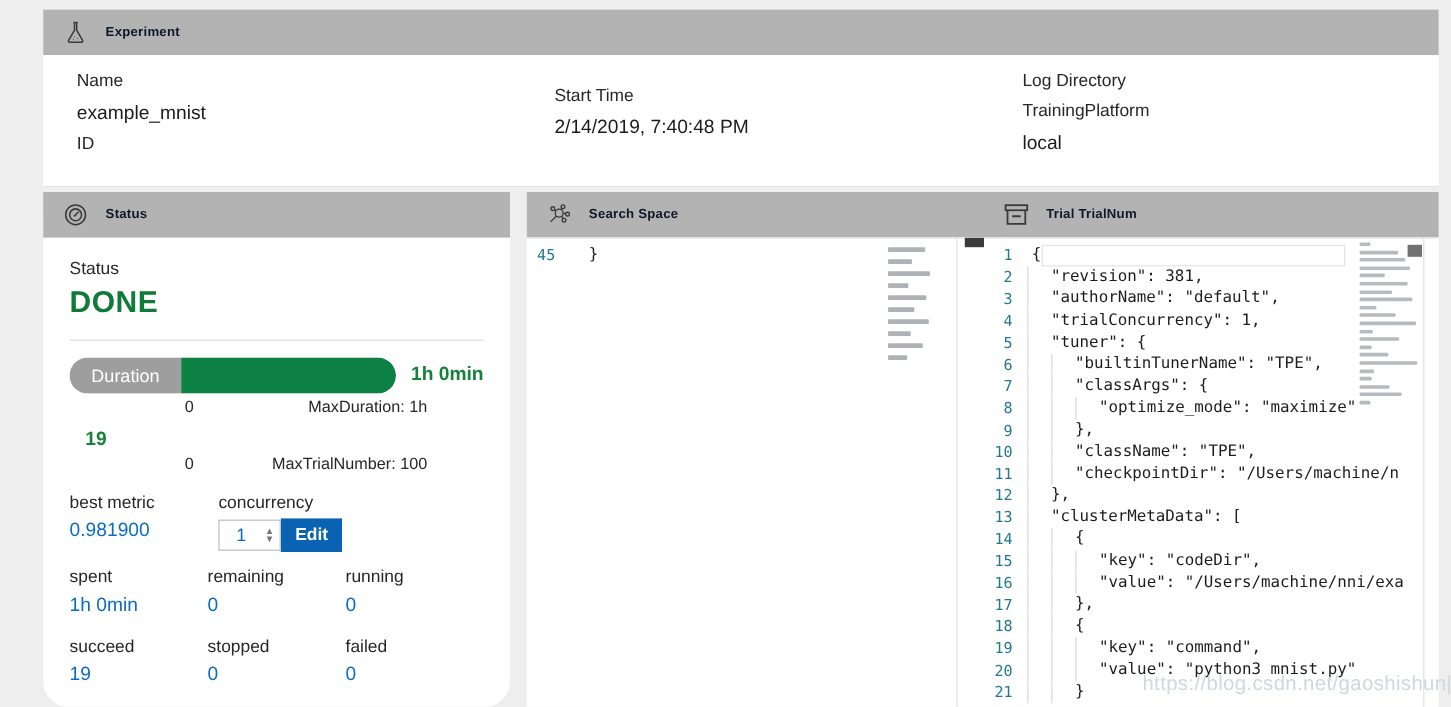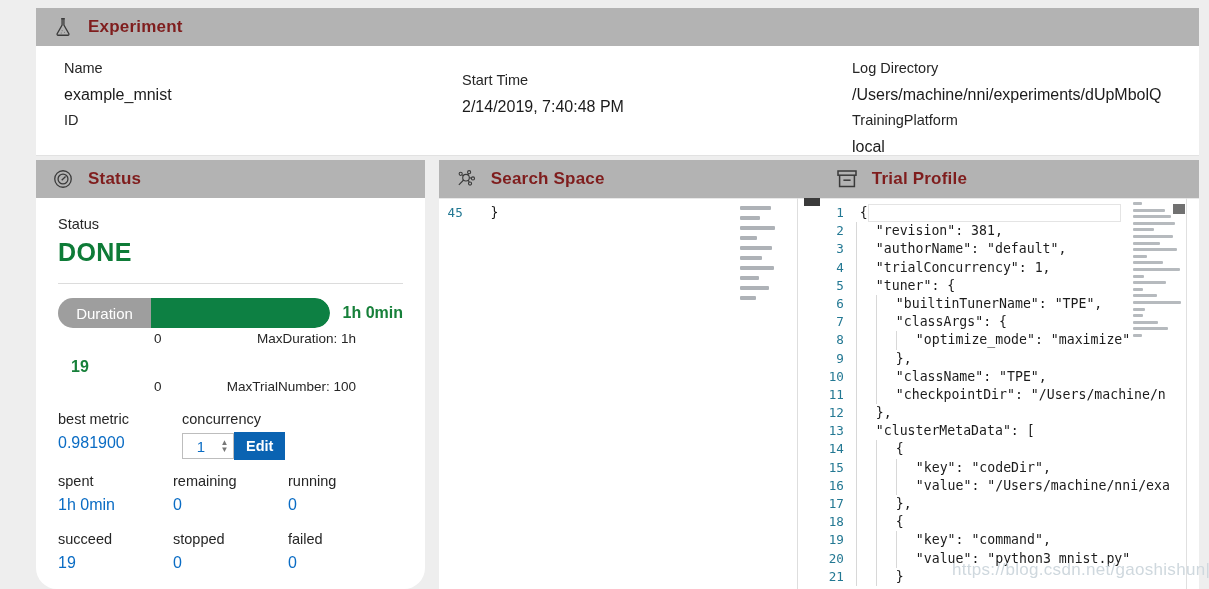--- a/index.html
+++ b/index.html
@@ -30,23 +30,23 @@
     align-items: center;
     padding-left: 14px;
   }
   .panel-head .ph-icon {
     width: 26px; height: 26px;
     display: flex; align-items: center; justify-content: center;
     margin-right: 12px;
     color: #3a3a3a;
   }
   .panel-head .ph-title {
-    font-size: 17px;
+    font-size: 11px;
     font-weight: bold;
-    color: #7f1d1d;
+    color: #0f172a;
     letter-spacing: .2px;
   }
 
   .exp-body {
     background: #ffffff;
     height: 110px;
     display: flex;
     padding: 10px 0 0 0;
     border-bottom: 1px solid #e2e2e2;
   }
@@ -306,21 +306,20 @@
         <div class="exp-label">Name</div>
         <div class="exp-value">example_mnist</div>
         <div class="exp-label">ID</div>
       </div>
       <div class="exp-col c2">
         <div class="exp-label">Start Time</div>
         <div class="exp-value">2/14/2019, 7:40:48 PM</div>
       </div>
       <div class="exp-col c3">
         <div class="exp-label">Log Directory</div>
-        <div class="exp-value">/Users/machine/nni/experiments/dUpMbolQ</div>
         <div class="exp-label">TrainingPlatform</div>
         <div class="exp-value">local</div>
       </div>
     </div>
   </div>
 
   <div class="cols">
 
     <div class="col status">
       <div class="panel-head">
@@ -460,21 +459,21 @@
 
     <div class="col trial">
       <div class="panel-head">
         <span class="ph-icon">
           <svg width="24" height="22" viewBox="0 0 24 22" fill="none" stroke="#3a3a3a" stroke-width="1.5">
             <rect x="3" y="3" width="18" height="4.2"></rect>
             <path d="M4.6 7.2v11.4h14.8V7.2"></path>
             <path d="M8.4 12.2h7.2"></path>
           </svg>
         </span>
-        <span class="ph-title">Trial Profile</span>
+        <span class="ph-title">Trial TrialNum</span>
       </div>
       <div class="editor" style="top:38px;height:391px">
         <div class="ed-top-rule"></div>
         <div class="ed-cursorline"></div>
         <div class="ed-lines" id="trial-lines">
             <div class="ed-line"><span class="ed-num">1</span><span class="ed-code"><span style="display: inline-block; width: 4px;"></span>{</span></div>
             <div class="ed-line"><span class="ed-num">2</span><span class="ed-code"><span class="ind" style="width: 20px;"></span>"revision": 381,</span></div>
             <div class="ed-line"><span class="ed-num">3</span><span class="ed-code"><span class="ind" style="width: 20px;"></span>"authorName": "default",</span></div>
             <div class="ed-line"><span class="ed-num">4</span><span class="ed-code"><span class="ind" style="width: 20px;"></span>"trialConcurrency": 1,</span></div>
             <div class="ed-line"><span class="ed-num">5</span><span class="ed-code"><span class="ind" style="width: 20px;"></span>"tuner": {</span></div>

